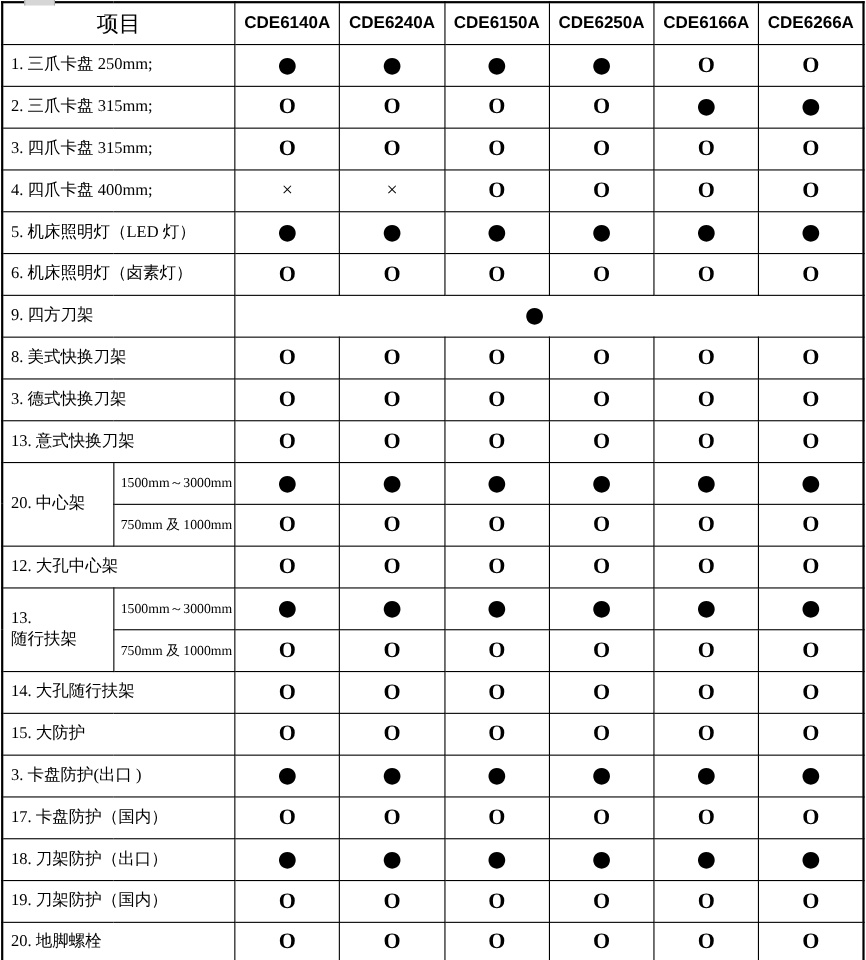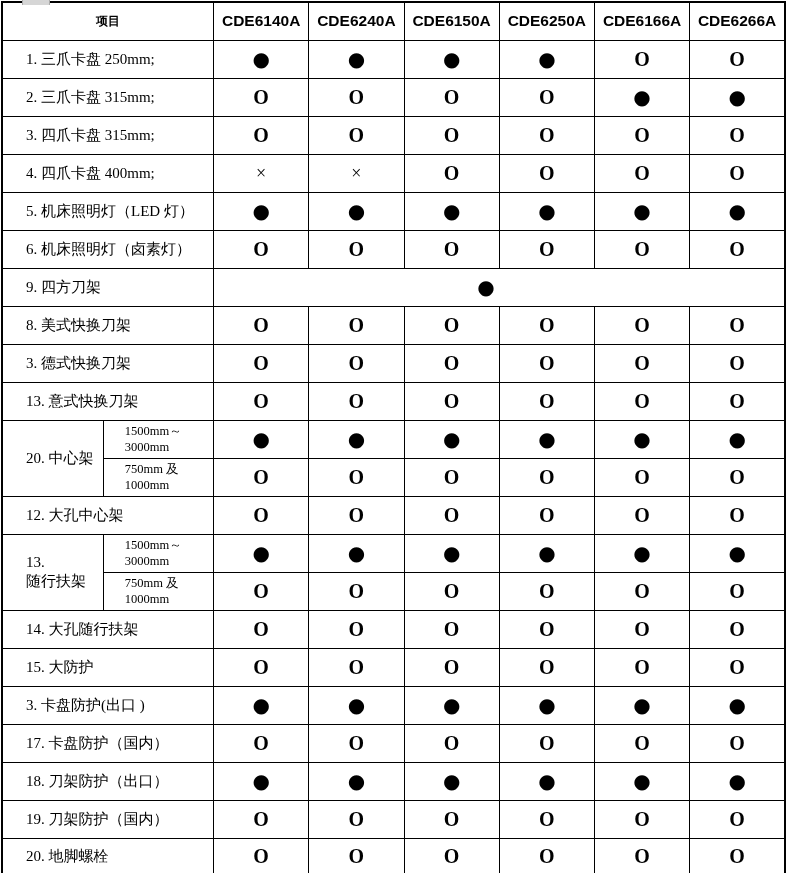--- a/index.html
+++ b/index.html
@@ -8,27 +8,27 @@
   .edge-artifact{position:absolute;left:22px;top:0;width:26px;height:5px;
        background:#d6d6d6;border-left:1px solid #aaa;border-right:1px solid #aaa;}
   table.spec{border-collapse:collapse;table-layout:fixed;width:785px;
        margin:1px 0 0 1px;border:2px solid #000;}
   col.c-label{width:101px;}
   col.c-sub{width:110px;}
   col.c-model{width:95px;}
   th,td{border:1px solid #000;height:36px;padding:0;overflow:hidden;
         vertical-align:middle;}
   tr{height:38px;}
-  th.item-head{font-size:12px;font-weight:bold;text-align:center;
+  th.item-head{font-size:20px;font-weight:normal;text-align:center;
         font-family:"Liberation Serif","DejaVu Serif",serif;}
   th.model-head{font-family:"Liberation Sans","DejaVu Sans",sans-serif;
         font-weight:bold;font-size:15.5px;letter-spacing:0;}
-  td.item-label{text-align:left;padding-left:23px;font-size:15px;
+  td.item-label{text-align:left;padding-left:7px;font-size:15px;
         white-space:pre-line;line-height:1.25;}
-  td.sub-label{text-align:left;padding-left:21px;font-size:12.5px;
+  td.sub-label{text-align:left;padding-left:6px;font-size:12.5px;
         font-family:"Liberation Serif","DejaVu Serif",serif;}
   td.mark-cell{text-align:center;}
   td.merged-cell{text-align:center;padding-right:26px;}
   .mark{display:inline-block;line-height:1;}
   .mark.filled{font-family:"DejaVu Sans",sans-serif;font-size:20px;}
   .mark.empty{font-family:"Liberation Serif","DejaVu Serif",serif;
         font-weight:bold;font-size:20px;}
   .mark.cross{font-family:"Liberation Serif","DejaVu Serif",serif;
         font-size:18px;}
 </style>

